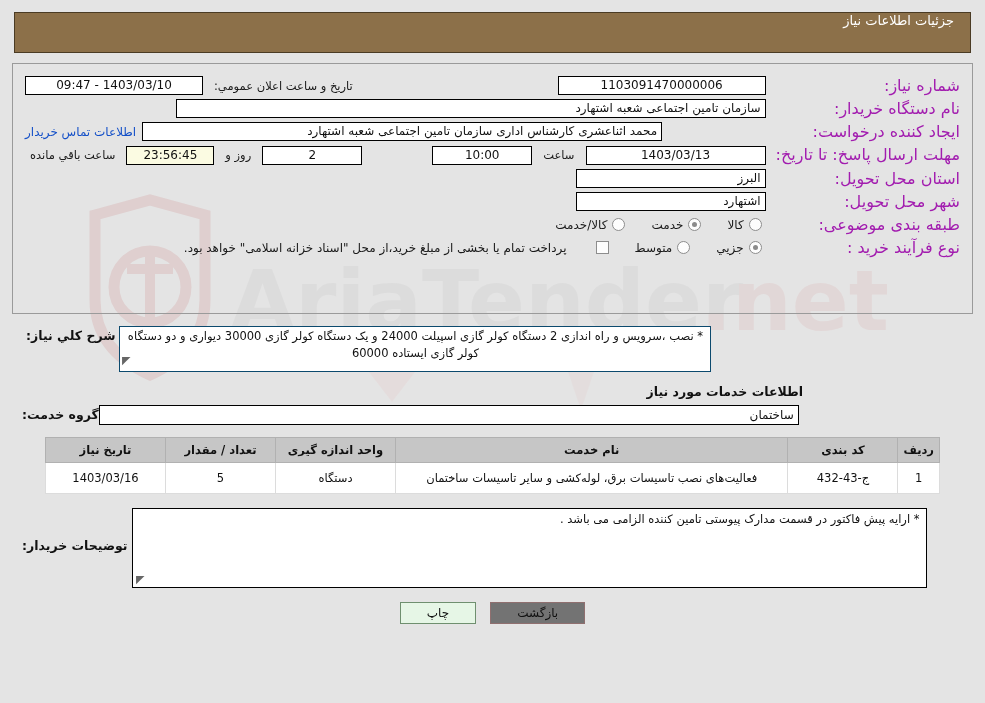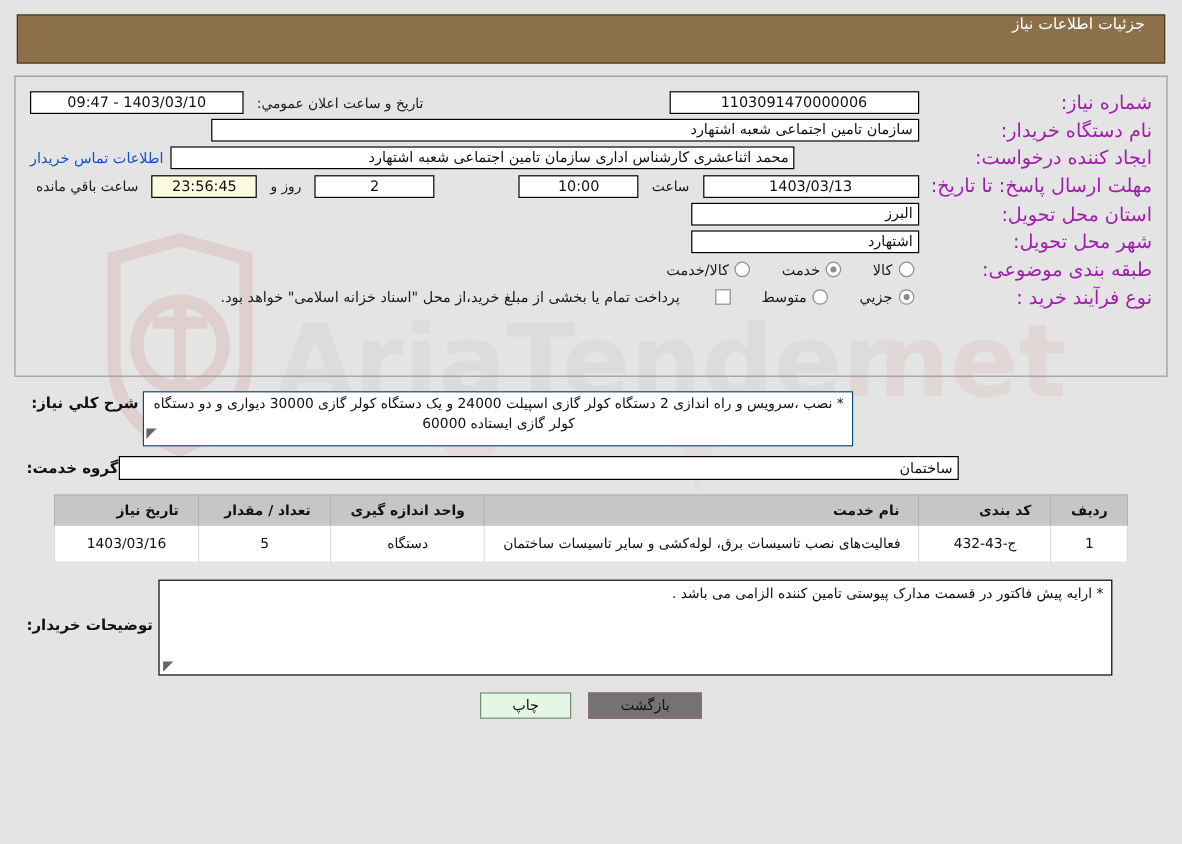--- a/index.html
+++ b/index.html
@@ -172,21 +172,21 @@
   
   .tablewrap { margin: 12px 45px 0 45px; }
   table.grid {
     width: 100%; border-collapse: collapse;
     border: 1px solid #bdbdbd; background: #fff;
   }
   table.grid th {
     background: #c6c6c6;
     border: 1px solid #b1b1b1;
     font-size: 11.5px; font-weight: bold;
-    color: #111; padding: 5px 16px; text-align: right;
+    color: #111; padding: 5px 5px; text-align: center;
     white-space: nowrap;
   }
   table.grid td {
     border: 1px solid #dcdcdc;
     font-size: 11.5px; color: #111;
     padding: 7px 6px; text-align: center;
     background: #fff; line-height: 1.45;
   }
   .col-row  { width: 34px; }
   .col-code { width: 110px; }
@@ -361,20 +361,21 @@
     <div class="sep"></div>
 
     <div class="descwrap">
       <div class="desc-box">
         <span>* نصب ،سرویس و راه اندازی 2 دستگاه کولر گازی اسپیلت 24000 و یک دستگاه کولر گازی 30000 دیواری و دو دستگاه کولر گازی ایستاده 60000</span>
         <span class="grip">◥</span>
       </div>
       <div class="desc-label">شرح کلي نیاز:</div>
     </div>
 
+    <div class="section-title">اطلاعات خدمات مورد نیاز</div>
 
     <div class="svcgroup">
       <div class="inp">ساختمان</div>
       <div class="lab">گروه خدمت:</div>
     </div>
 
     <div class="tablewrap">
       <table class="grid">
         <thead>
           <tr>

